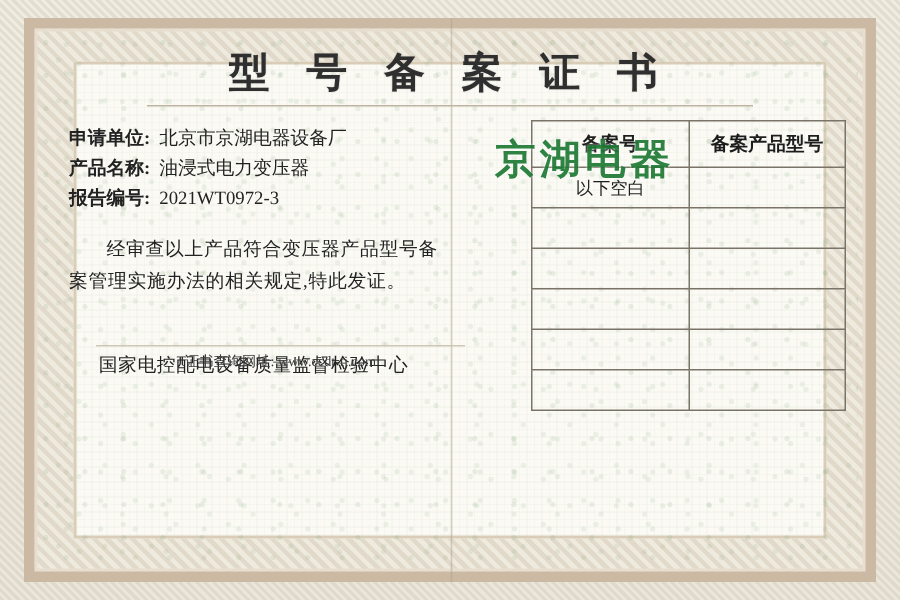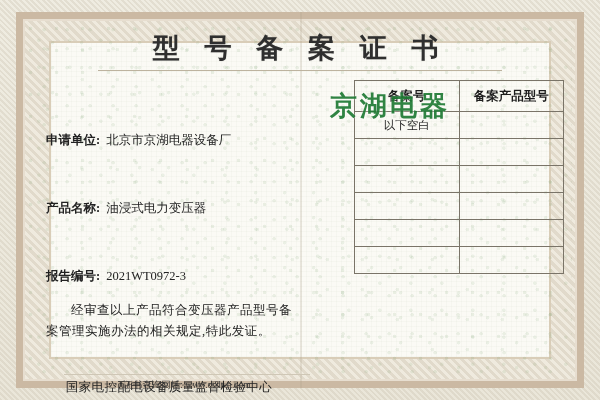--- a/index.html
+++ b/index.html
@@ -108,21 +108,20 @@
     position: absolute;
     left: 18px;
     top: 58px;
     width: 246px;
     color: #222;
   }
   .field-line {
     font-size: 12.5px;
     line-height: 20px;
     white-space: nowrap;
-    margin-top: 48px;
   }
   .field-label { font-weight: bold; }
   .field-value { margin-left: 6px; }
 
   .body-text {
     margin-top: 14px;
     font-size: 12.5px;
     line-height: 21px;
     text-indent: 25px;
     color: #222;

